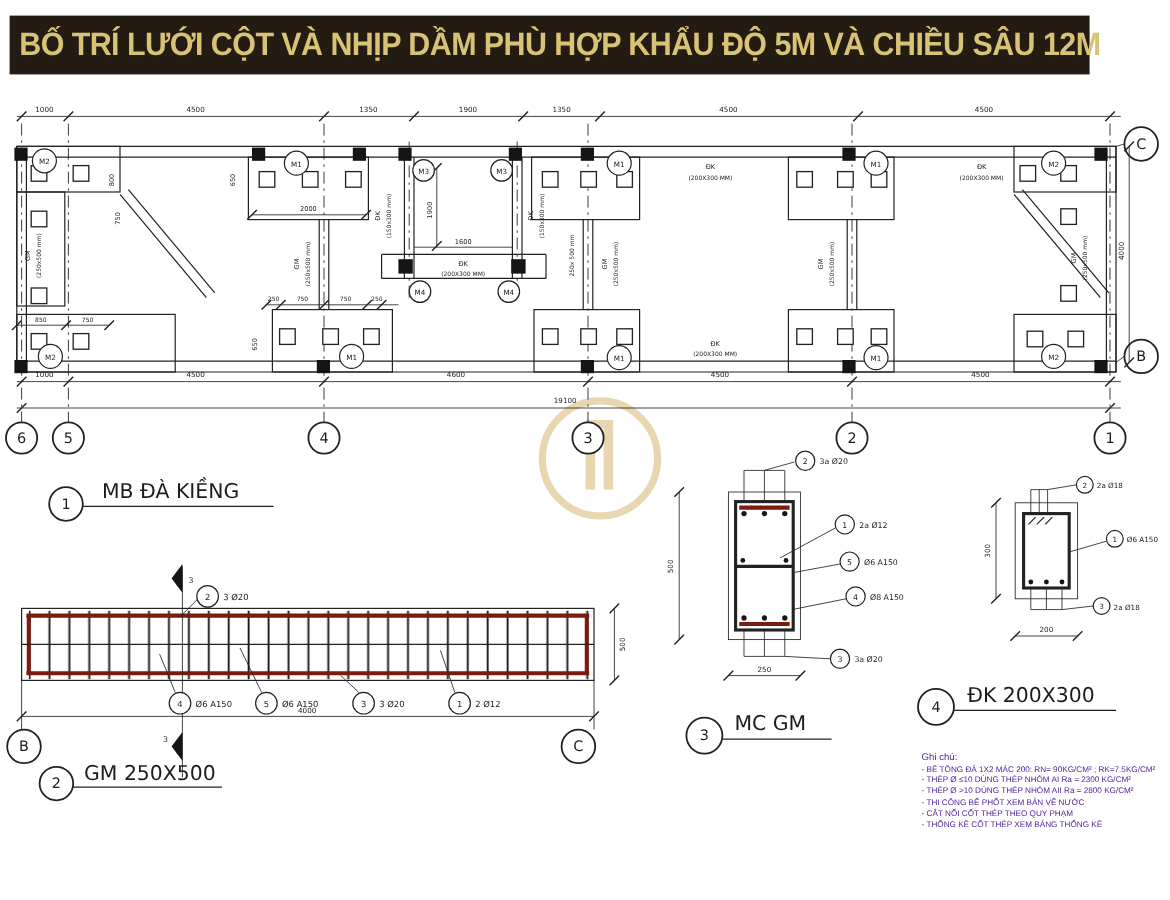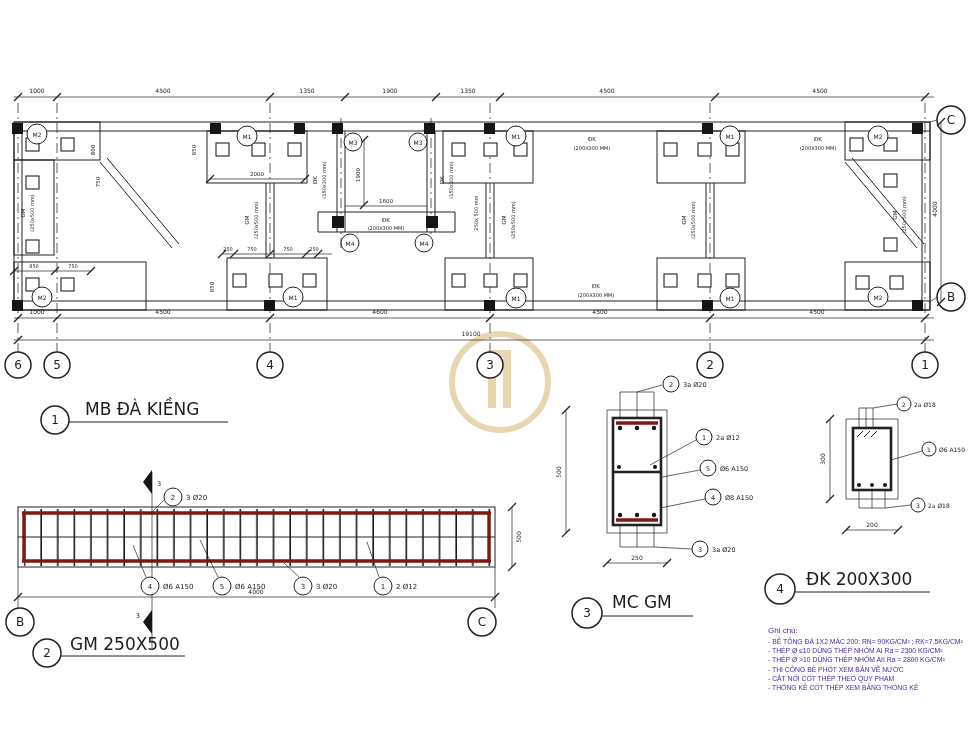--- a/index.html
+++ b/index.html
@@ -26,20 +26,23 @@
   .pile{fill:#fff;stroke:#222;stroke-width:1.1}
   .bub{fill:#fff;stroke:#222;stroke-width:1.5}
   .co{fill:#fff;stroke:#222;stroke-width:1}
   .wm{opacity:.42}
 </style>
 </head>
 <body>
 
 <div id="stage">
 
+  <div id="banner">
+    <span>BỐ TRÍ LƯỚI CỘT VÀ NHỊP DẦM PHÙ HỢP KHẨU ĐỘ 5M VÀ CHIỀU SÂU 12M</span>
+  </div>
 
   <svg width="975" height="750" viewBox="0 0 975 750">
     <defs>
       <line id="tk" x1="-4" y1="4" x2="4" y2="-4" stroke="#222" stroke-width="1.2"></line>
       <pattern id="stir" width="16.6" height="57" patternUnits="userSpaceOnUse">
         <line x1="8" y1="0" x2="8" y2="57" stroke="#1a1a1a" stroke-width="1.6"></line>
       </pattern>
     </defs>
 
     <g class="wm">

